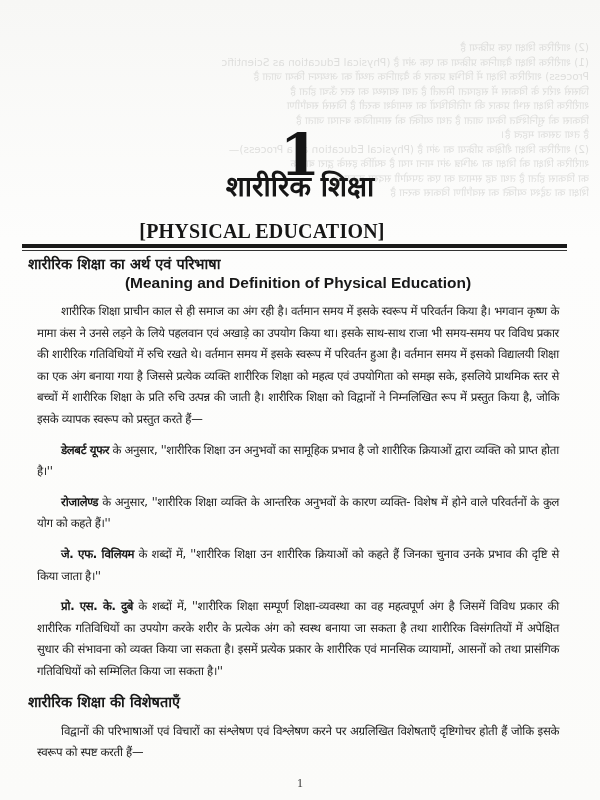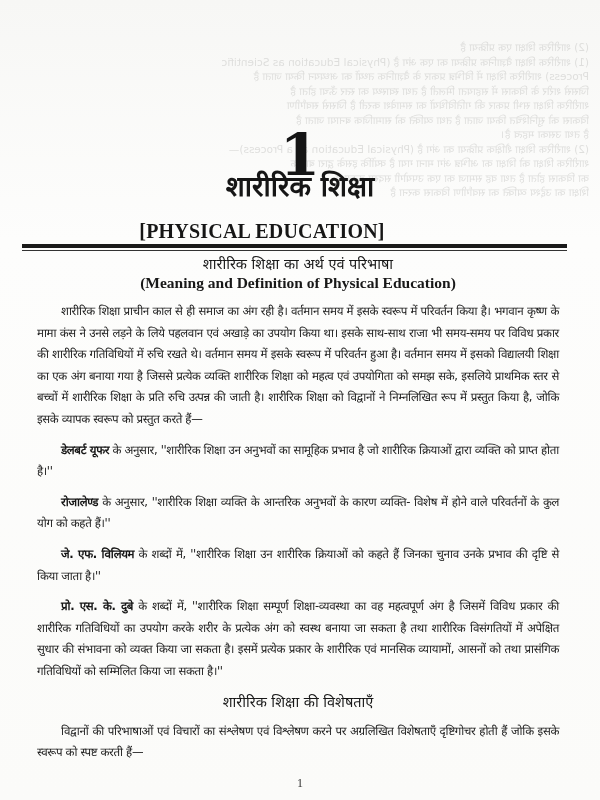--- a/index.html
+++ b/index.html
@@ -87,30 +87,30 @@
       height: 1px;
       background: #333;
     }
     .content {
       position: absolute;
       left: 28px;
       top: 254px;
       width: 540px;
     }
     .sec-head-hi {
-      text-align: center;
+      text-align: left;
       font-family: "DejaVu Sans", sans-serif;
       font-size: 14.5px;
       line-height: 20px;
       color: #181818;
-      font-weight: normal;
+      font-weight: bold;
     }
     .sec-head-en {
       text-align: center;
-      font-family: Liberation Serif, serif;
+      font-family: Liberation Sans, sans-serif;
       font-weight: bold;
       font-size: 15.5px;
       line-height: 18px;
       color: #181818;
     }
     p.para {
       margin: 9px;
       font-family: "DejaVu Sans", sans-serif;
       font-size: 11.6px;
       line-height: 21.6px;

